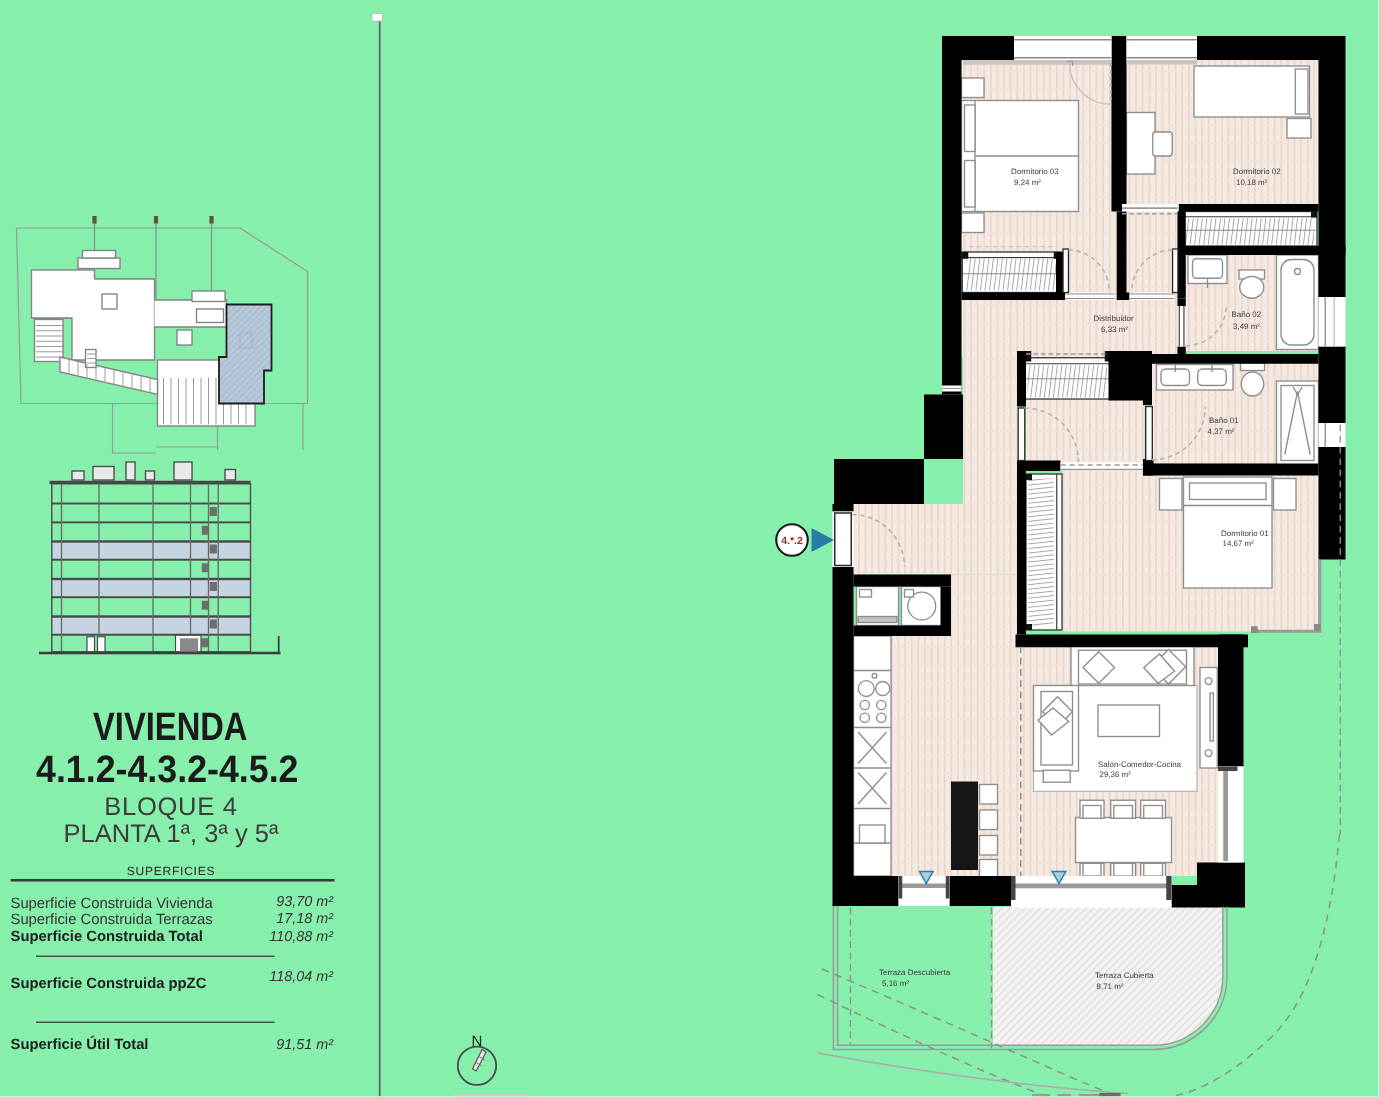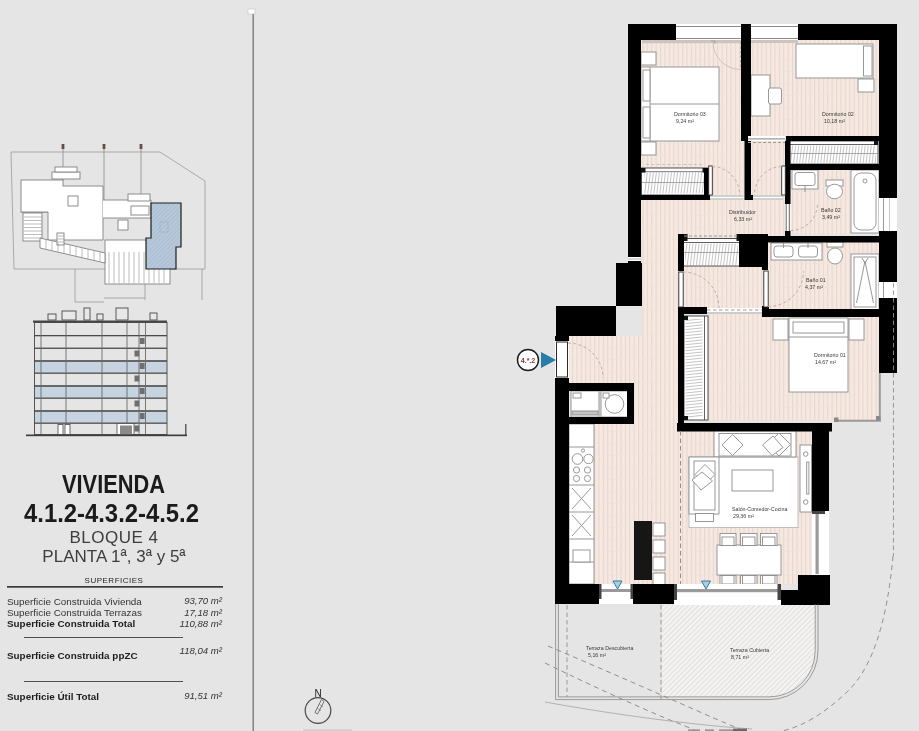--- a/index.html
+++ b/index.html
@@ -1,17 +1,17 @@
 <!DOCTYPE html>
 <html><head>
 <meta charset="utf-8">
 <style>
 html,body{margin:0;padding:0;background:#fff;}
 body{font-family:"Liberation Sans", sans-serif;}
-#page{position:relative;width:919px;height:731px;background:#e5e5e5;overflow:hidden;}
+#page{position:relative;width:919px;height:731px;background:#86efac;overflow:hidden;}
 svg{position:absolute;top:0;left:0;}
 text{font-family:"Liberation Sans", sans-serif;}
 </style>
 </head>
 <body>
 <div id="page">
 <svg width="919" height="731" viewBox="0 0 919 731">
 <defs>
 <pattern id="floor" width="4.4" height="12" patternUnits="userSpaceOnUse">
 <rect width="4.4" height="12" fill="#f6e9e2"></rect>

